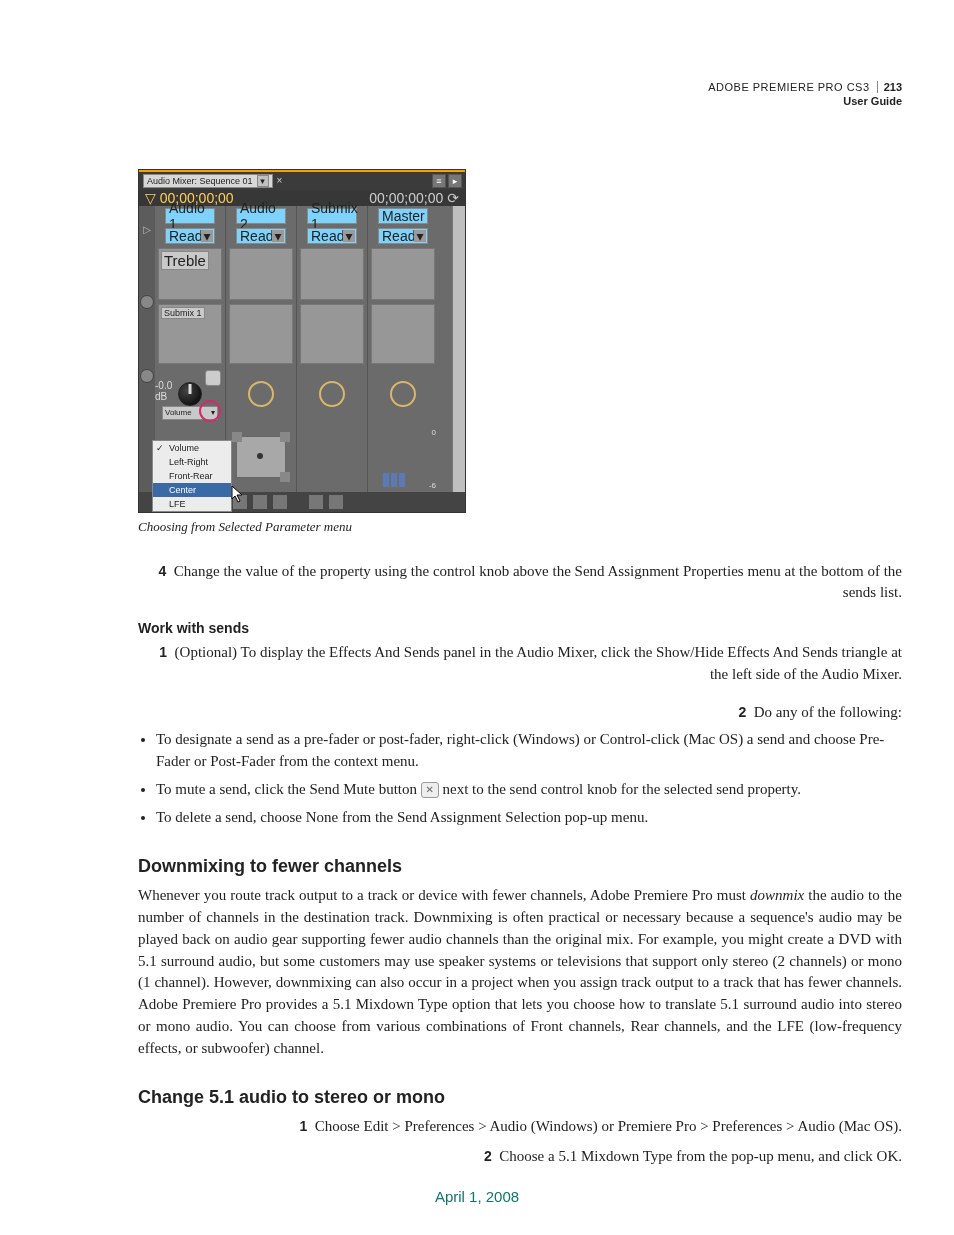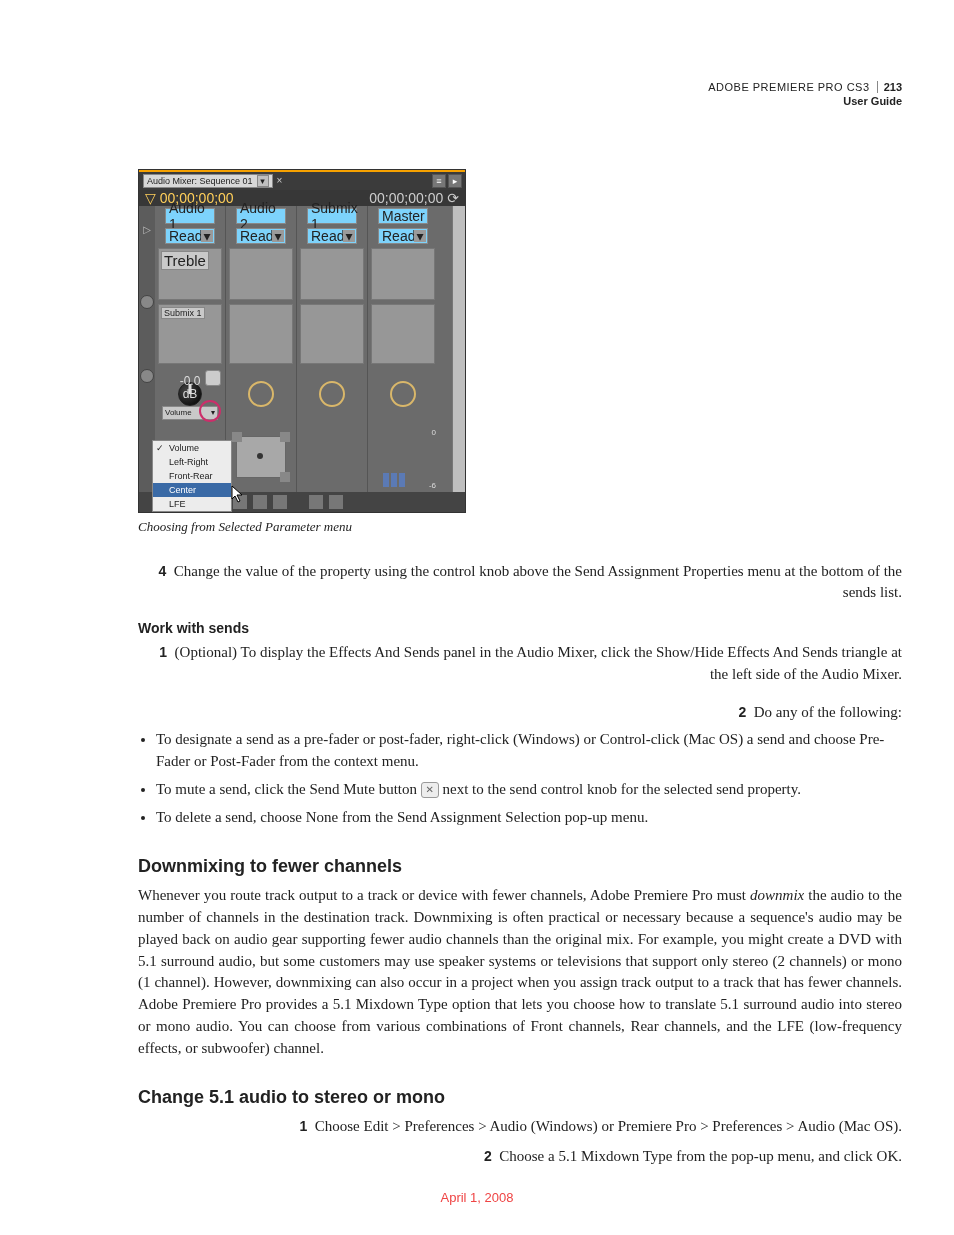--- a/index.html
+++ b/index.html
@@ -56,23 +56,23 @@
     background: #eee;
     vertical-align: middle;
     font-size: 10px; text-align: center; line-height: 13px;
     color: #666;
     font-family: sans-serif;
   }
   .footer-date {
     position: absolute;
     left: 0; right: 0; bottom: 30px;
     text-align: center;
-    color: #ef4444;
+    color: #0f766e;
     font-family: Arial, sans-serif;
-    font-size: 13px;
+    font-size: 15px;
   }
 
   
   .mixer {
     width: 326px;
     background: #515151;
     border: 1px solid #333;
     font-family: Tahoma, Arial, sans-serif;
     font-size: 10px;
     color: #ddd;
@@ -205,21 +205,21 @@
   .knob-indicator {
     position: absolute; width: 3px; height: 10px; background: #ddd;
     left: 50%; top: 1px; transform: translateX(-50%);
   }
   .muteicon {
     position: absolute; width: 14px; height: 14px;
     border: 1px solid #888; border-radius: 3px; background: #ccc;
     right: 4px; top: 4px;
   }
   .sendlabels {
-    text-align: center; font-size: 12px; color: #ddd; line-height: 1.1;
+    text-align: left; font-size: 10px; color: #ddd; line-height: 1.1;
   }
   .volume-dd {
     margin: 2px auto 0 auto;
     width: 50px; height: 12px;
     background: #c9c9c9; border: 1px solid #888;
     color: #222; font-size: 8px;
     display: flex; align-items: center; justify-content: space-between;
     padding: 0 2px;
   }
   .red-circle {

